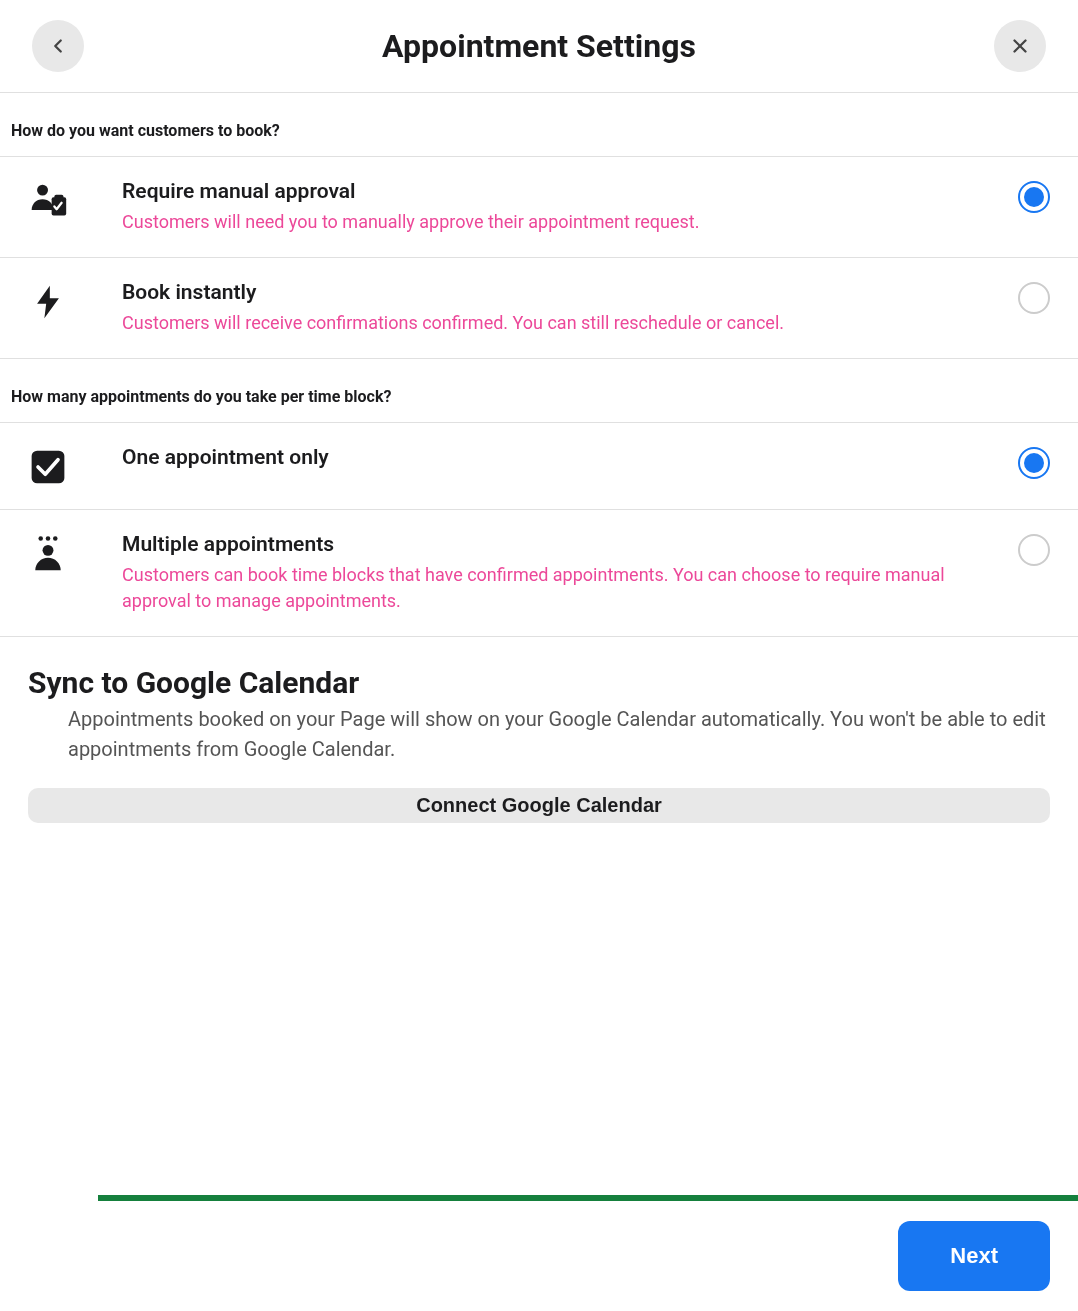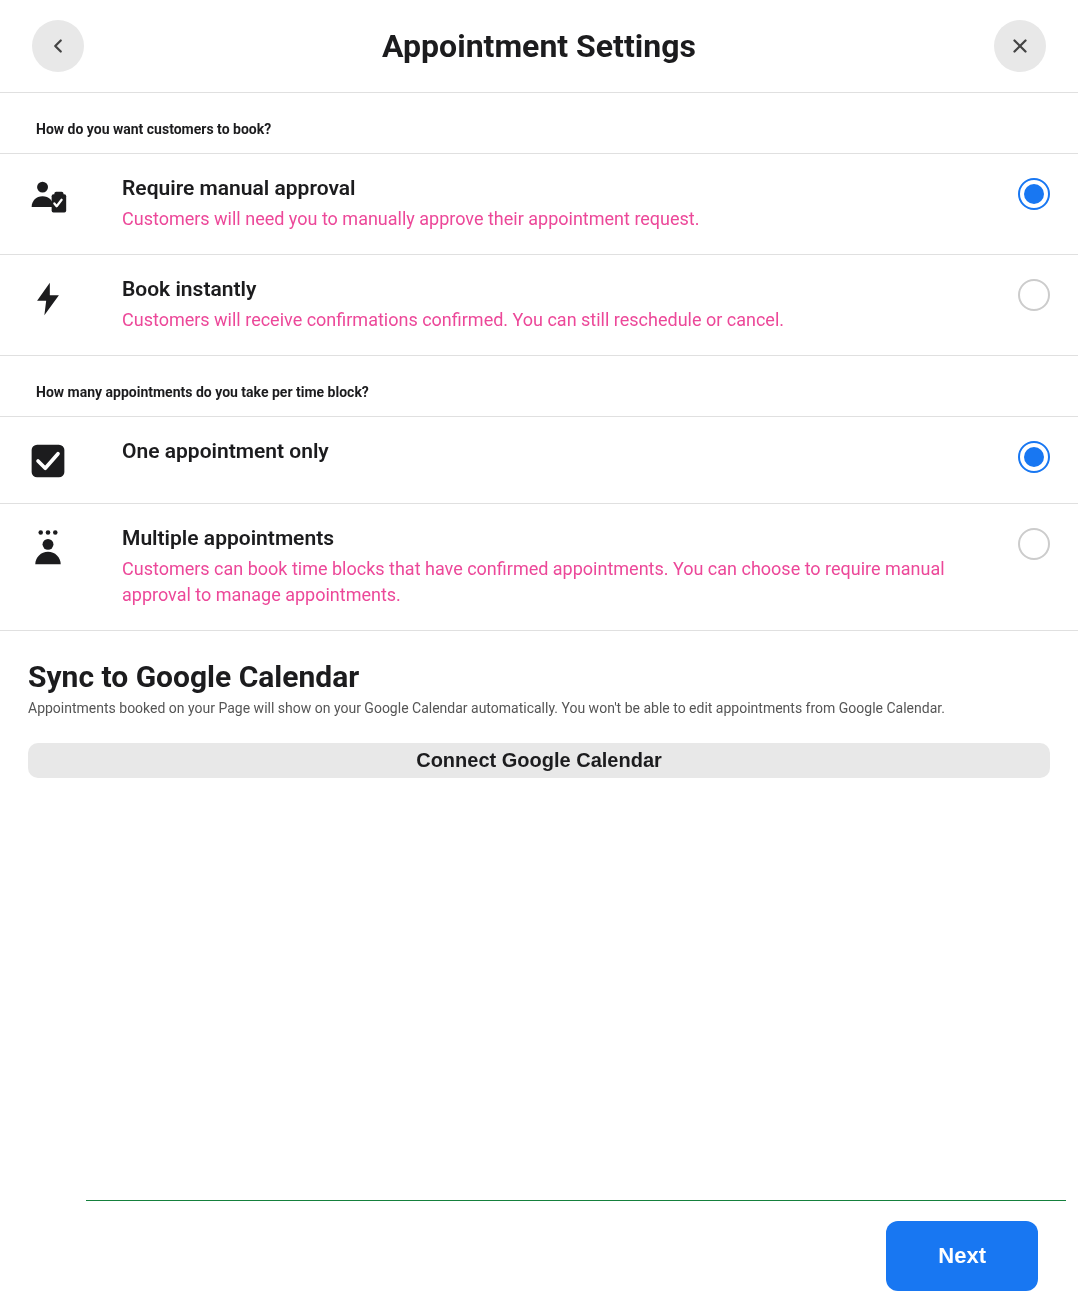--- a/index.html
+++ b/index.html
@@ -50,22 +50,22 @@
       flex-shrink: 0;
     }
 
     
     .content {
       padding: 0;
     }
 
     
     .section-header {
-      padding: 28px 28px 16px 36px;
-      font-size: 14px;
+      padding: 28px 28px 16px 11px;
+      font-size: 16px;
       font-weight: 700;
       color: #1c1c1e;
     }
 
     .divider {
       height: 1px;
       background: #e0e0e0;
       margin: 0 0;
     }
 
@@ -142,50 +142,51 @@
     }
 
     .google-title {
       font-size: 30px;
       font-weight: 700;
       color: #1c1c1e;
       margin-bottom: 4px;
     }
 
     .google-desc {
-      font-size: 14px;
+      font-size: 20px;
       color: #555;
       line-height: 1.5;
       margin-bottom: 24px;
+      margin-left: 40px;
     }
 
     .connect-btn {
       width: 100%;
       padding: 6px;
       background: #e8e8e8;
       border: none;
       border-radius: 10px;
       font-size: 20px;
       font-weight: 700;
       color: #1c1c1e;
       cursor: pointer;
       text-align: center;
     }
 
     
     .footer {
       position: fixed;
       bottom: 0;
-      right: 12px;
+      right: 0;
       width: 980px;
       padding: 20px 28px;
       display: flex;
       justify-content: flex-end;
       background: #fff;
-      border-top: 1px solid #15803d;
+      border-top: 6px solid #15803d;
     }
 
     .next-btn {
       background: #1877f2;
       color: #fff;
       border: none;
       border-radius: 12px;
       padding: 22px 52px;
       font-size: 22px;
       font-weight: 700;

